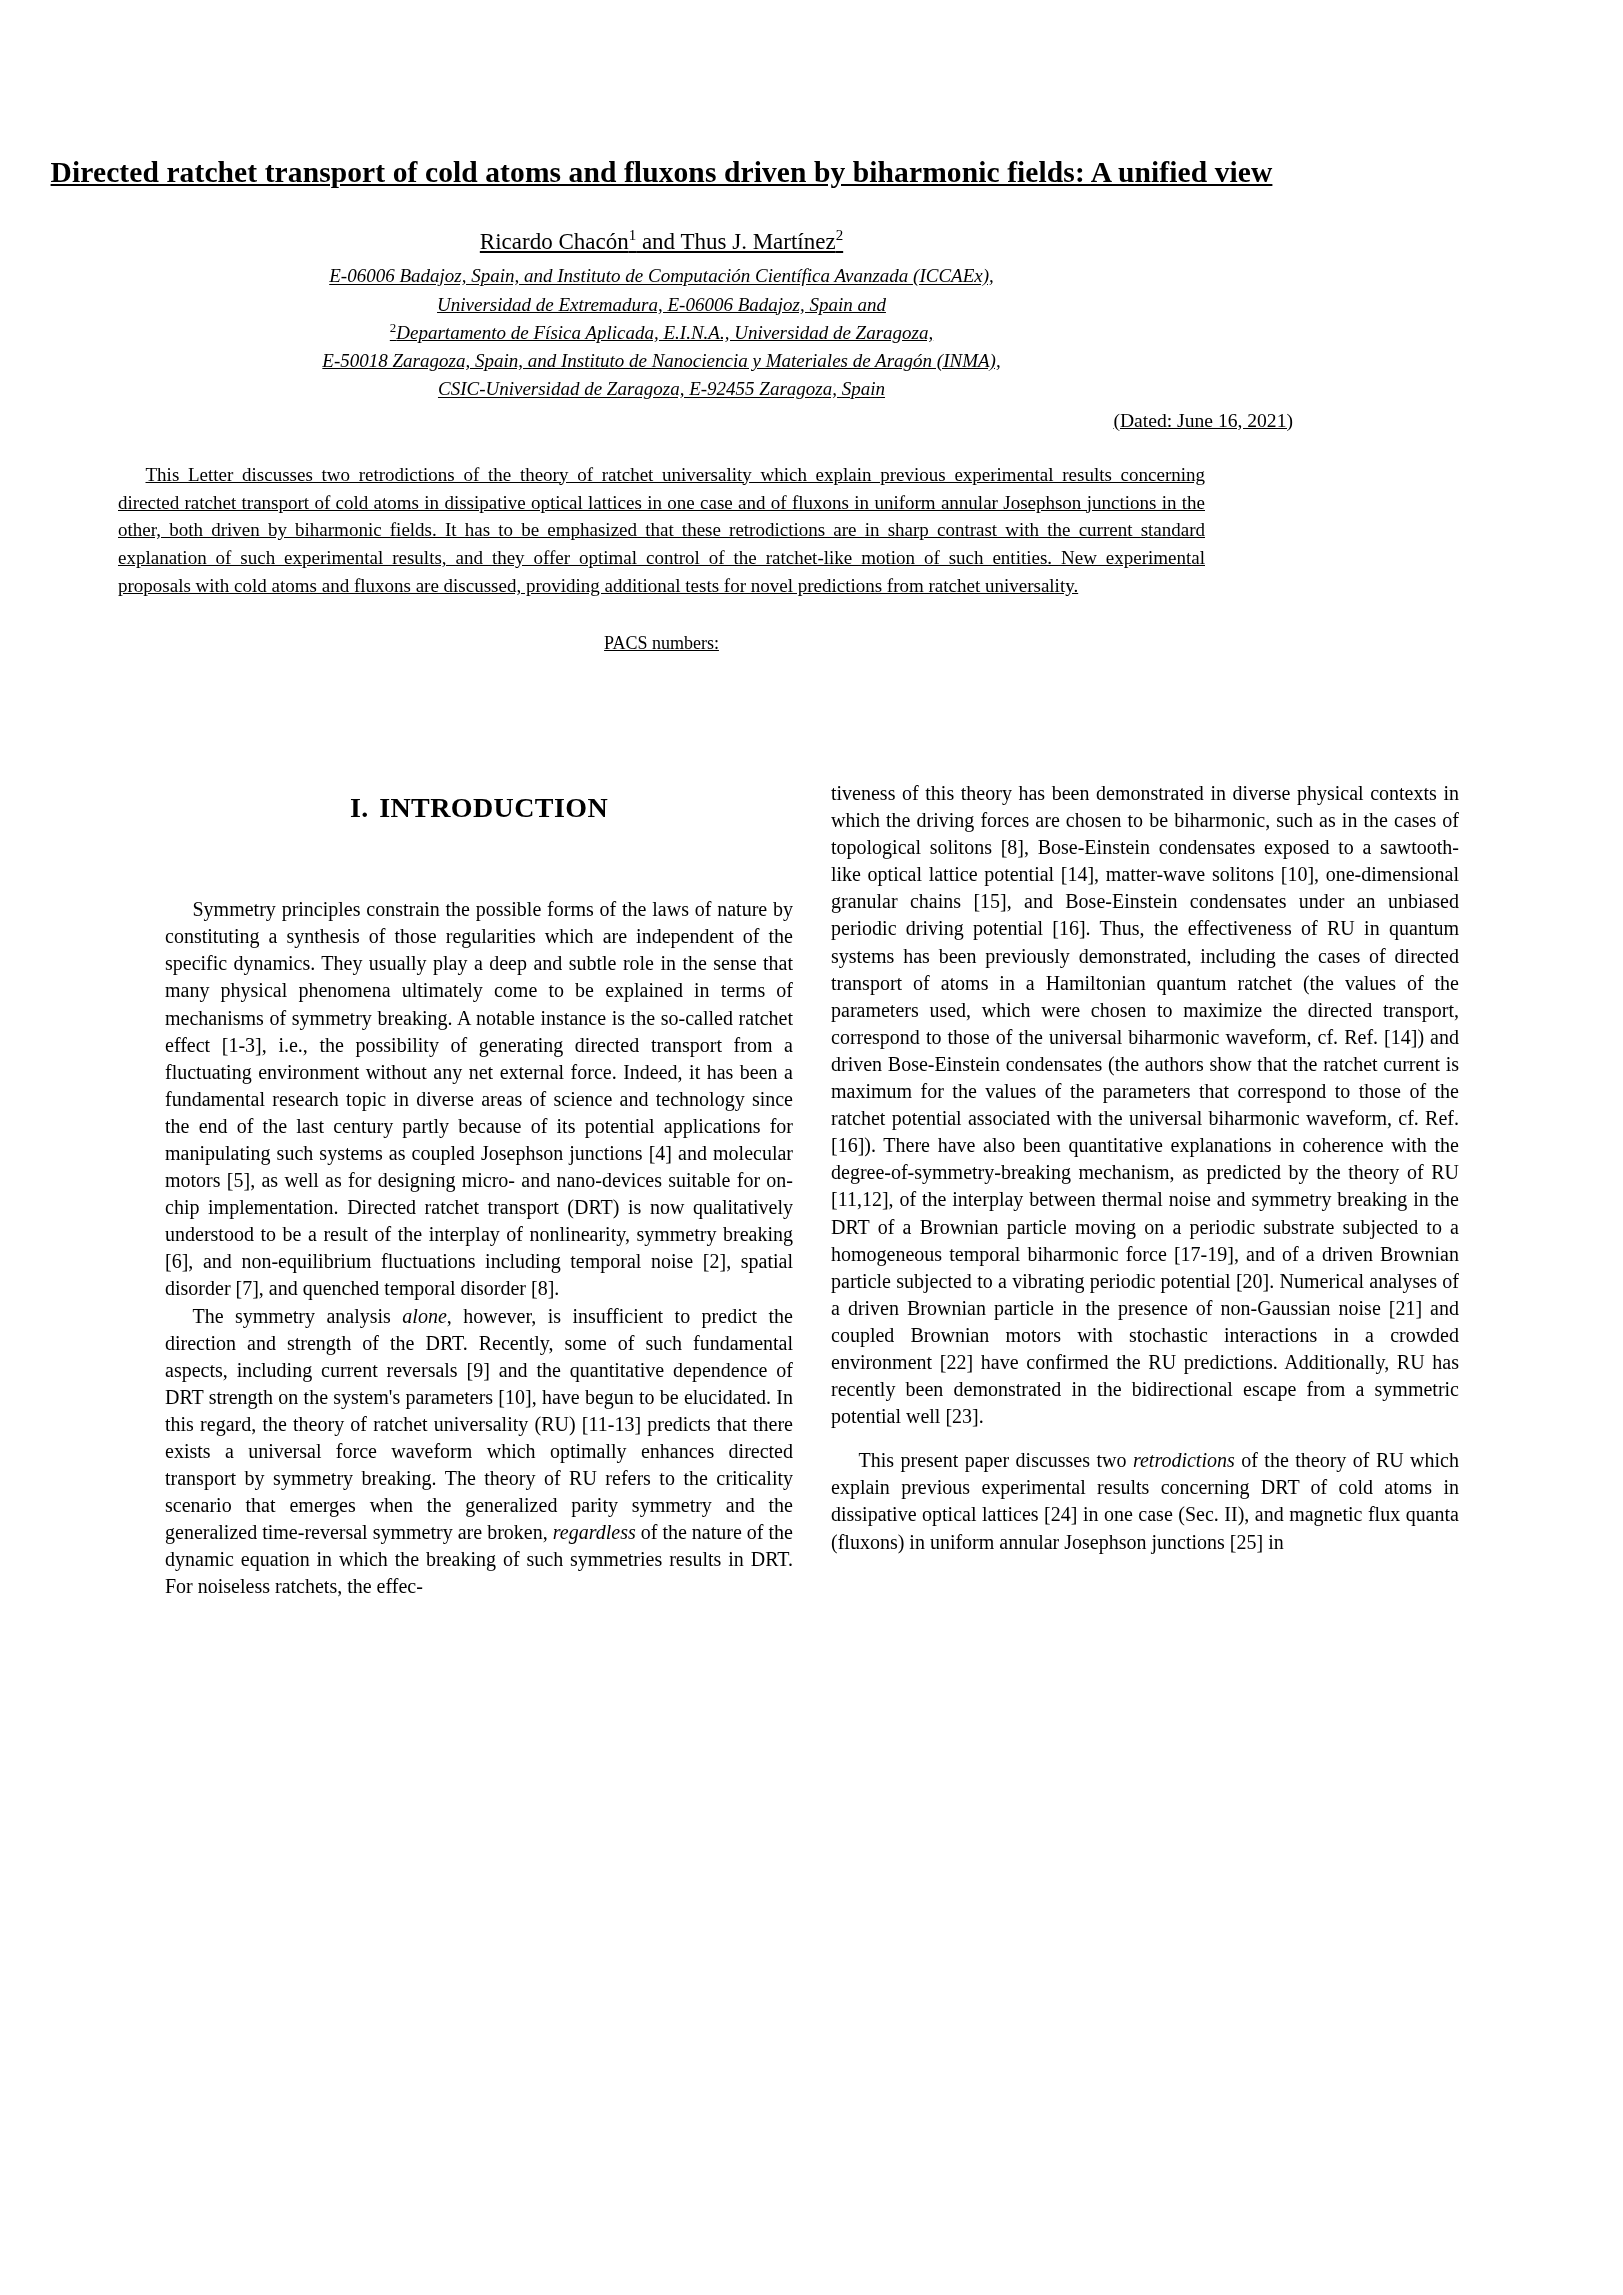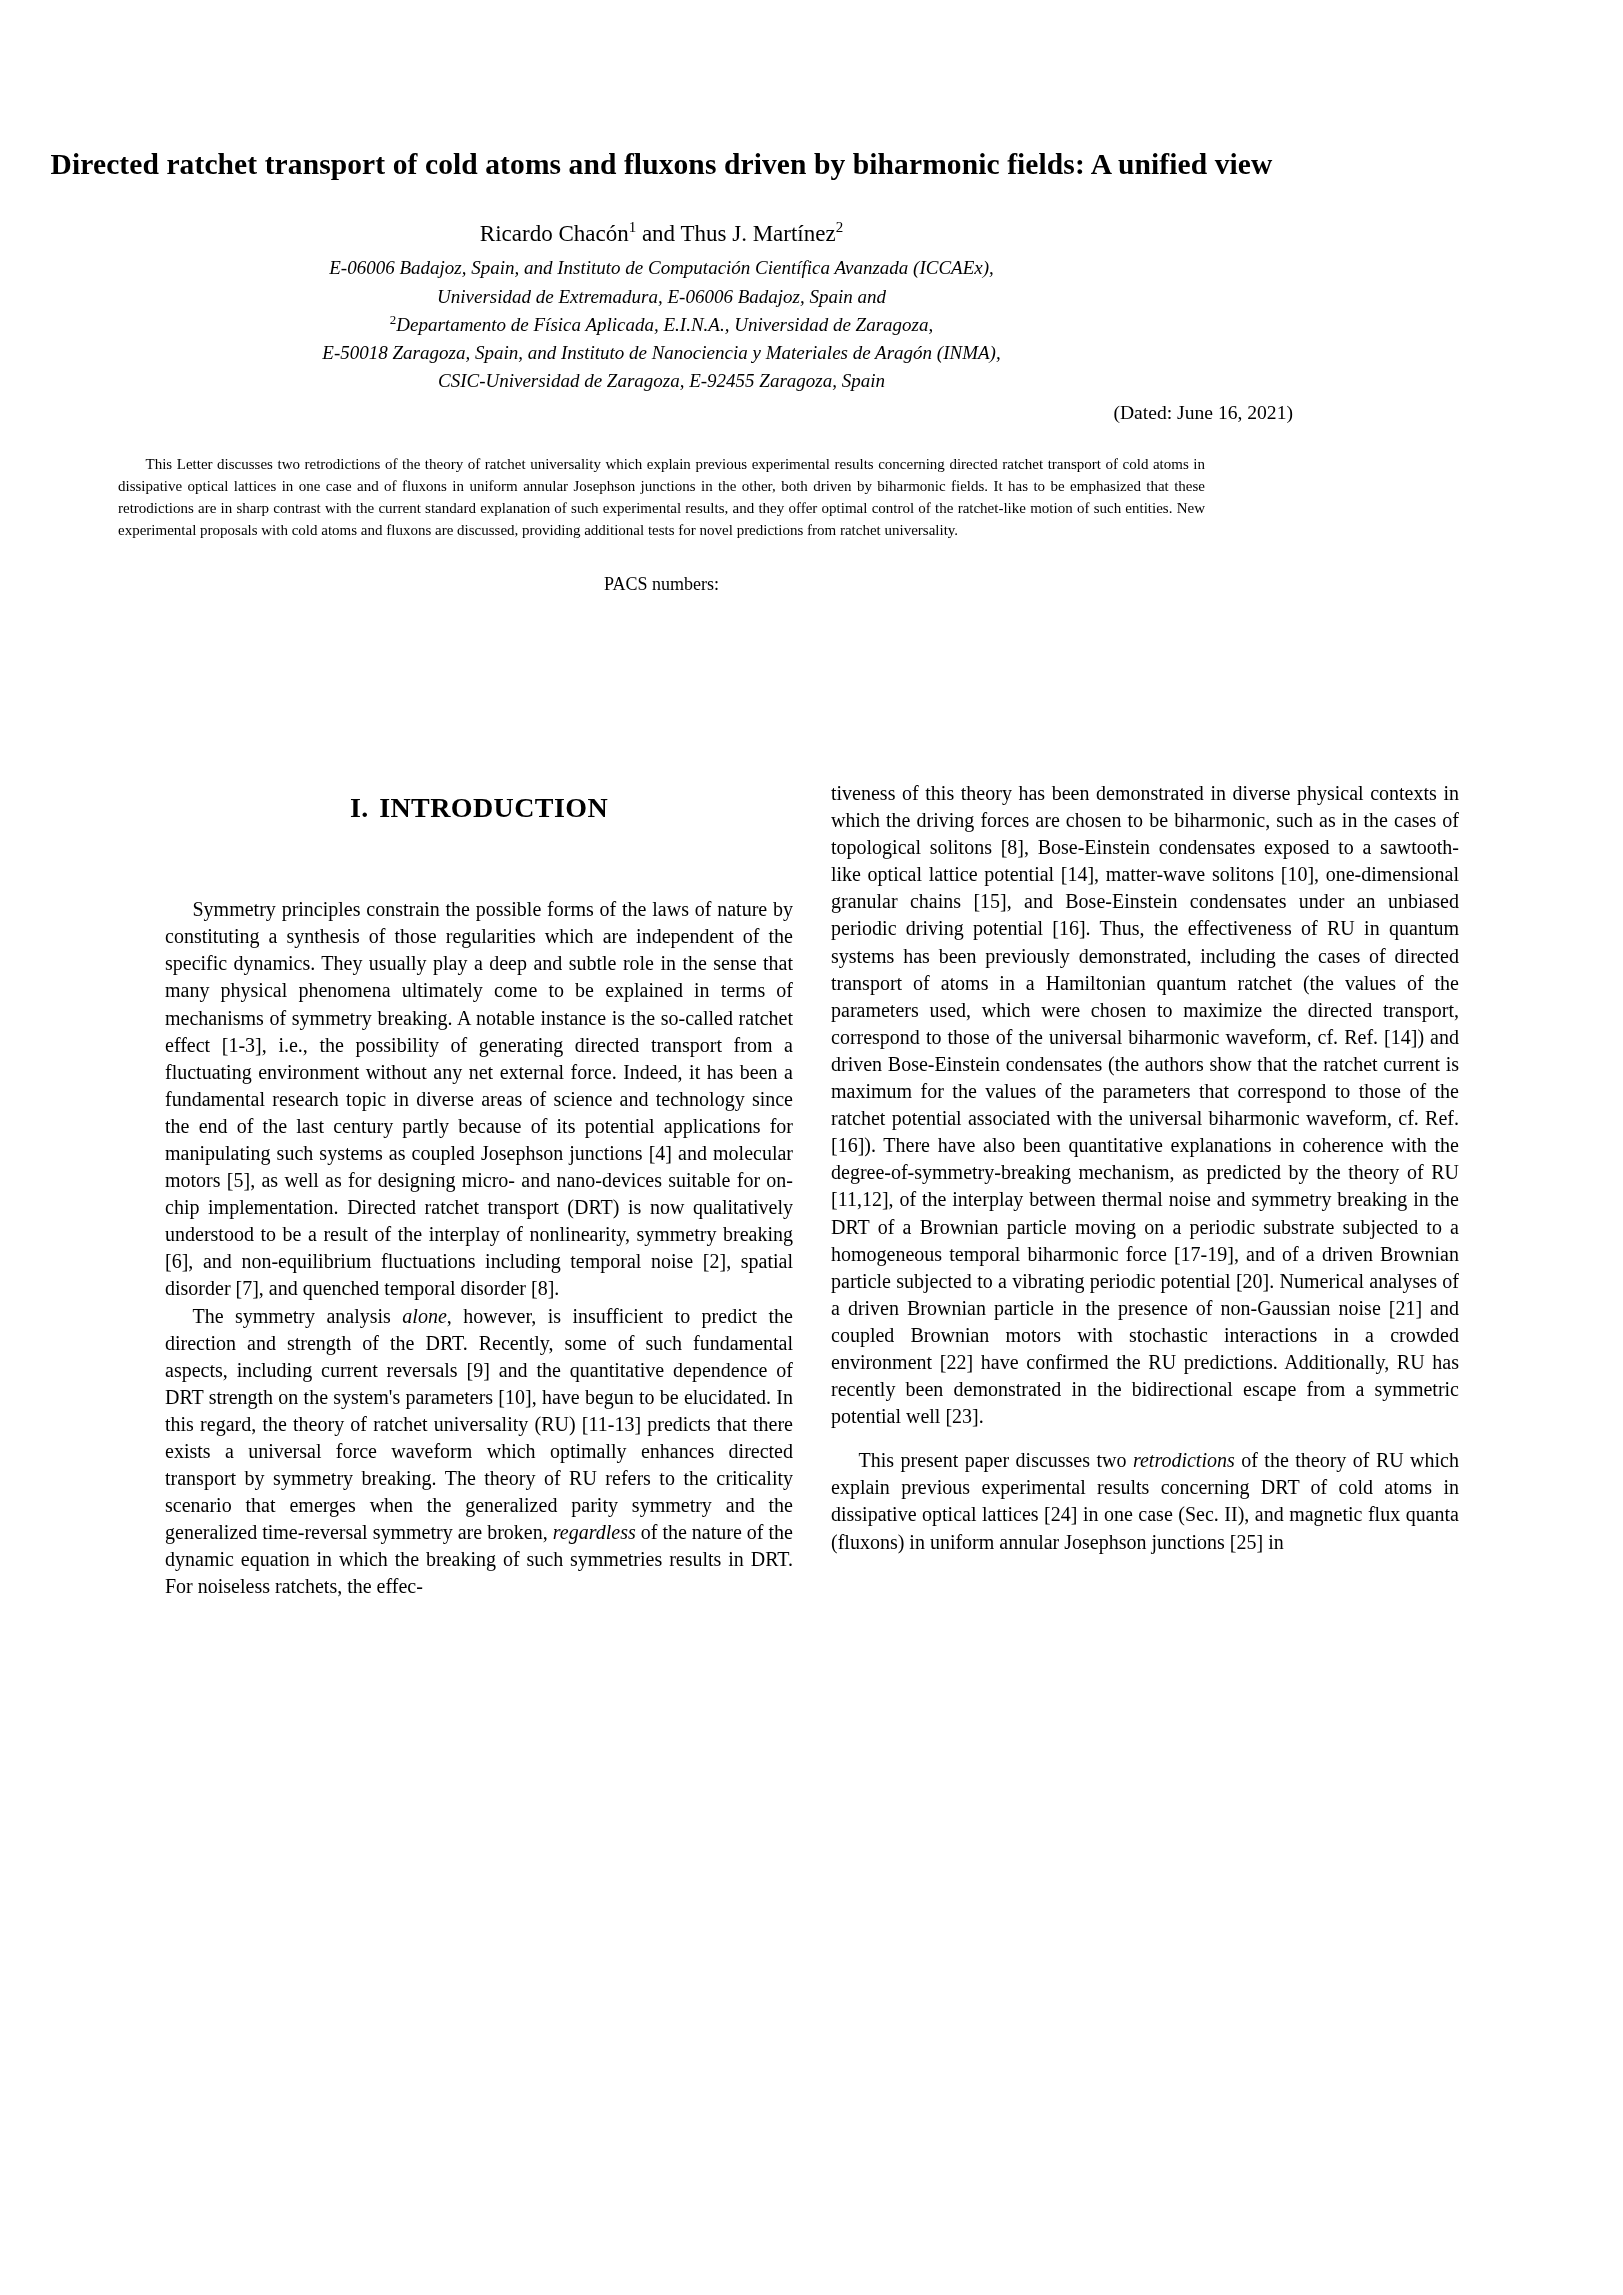--- a/index.html
+++ b/index.html
@@ -12,21 +12,22 @@
     height: 2295px;
     font-family: "Liberation Serif", "DejaVu Serif", serif;
     color: #000000;
     -webkit-font-smoothing: antialiased;
   }
   .page {
     position: relative;
     width: 1323px;
     height: 2295px;
     box-sizing: border-box;
-    padding: 0;
+    padding: 8px;
+    text-decoration: underline;
   }
 
   
   .title-block {
     width: 1263px;
     margin: 0 auto;
     padding-top: 145px;
   }
   .paper-title {
     font-size: 29.5px;
@@ -63,21 +64,21 @@
     margin-top: 5.9px;
     font-size: 19.6px;
     text-align: right;
     font-style: normal;
   }
 
   
   .abstract {
     width: 1087px;
     margin: 29px auto 0 auto;
-    font-size: 15px;
+    font-size: 19px;
     line-height: 1.47;
     text-align: justify;
     text-justify: inter-word;
     text-indent: 27.5px;
     hyphens: auto;
   }
 
   .pacs {
     width: 1087px;
     margin: 33px auto 0 auto;

